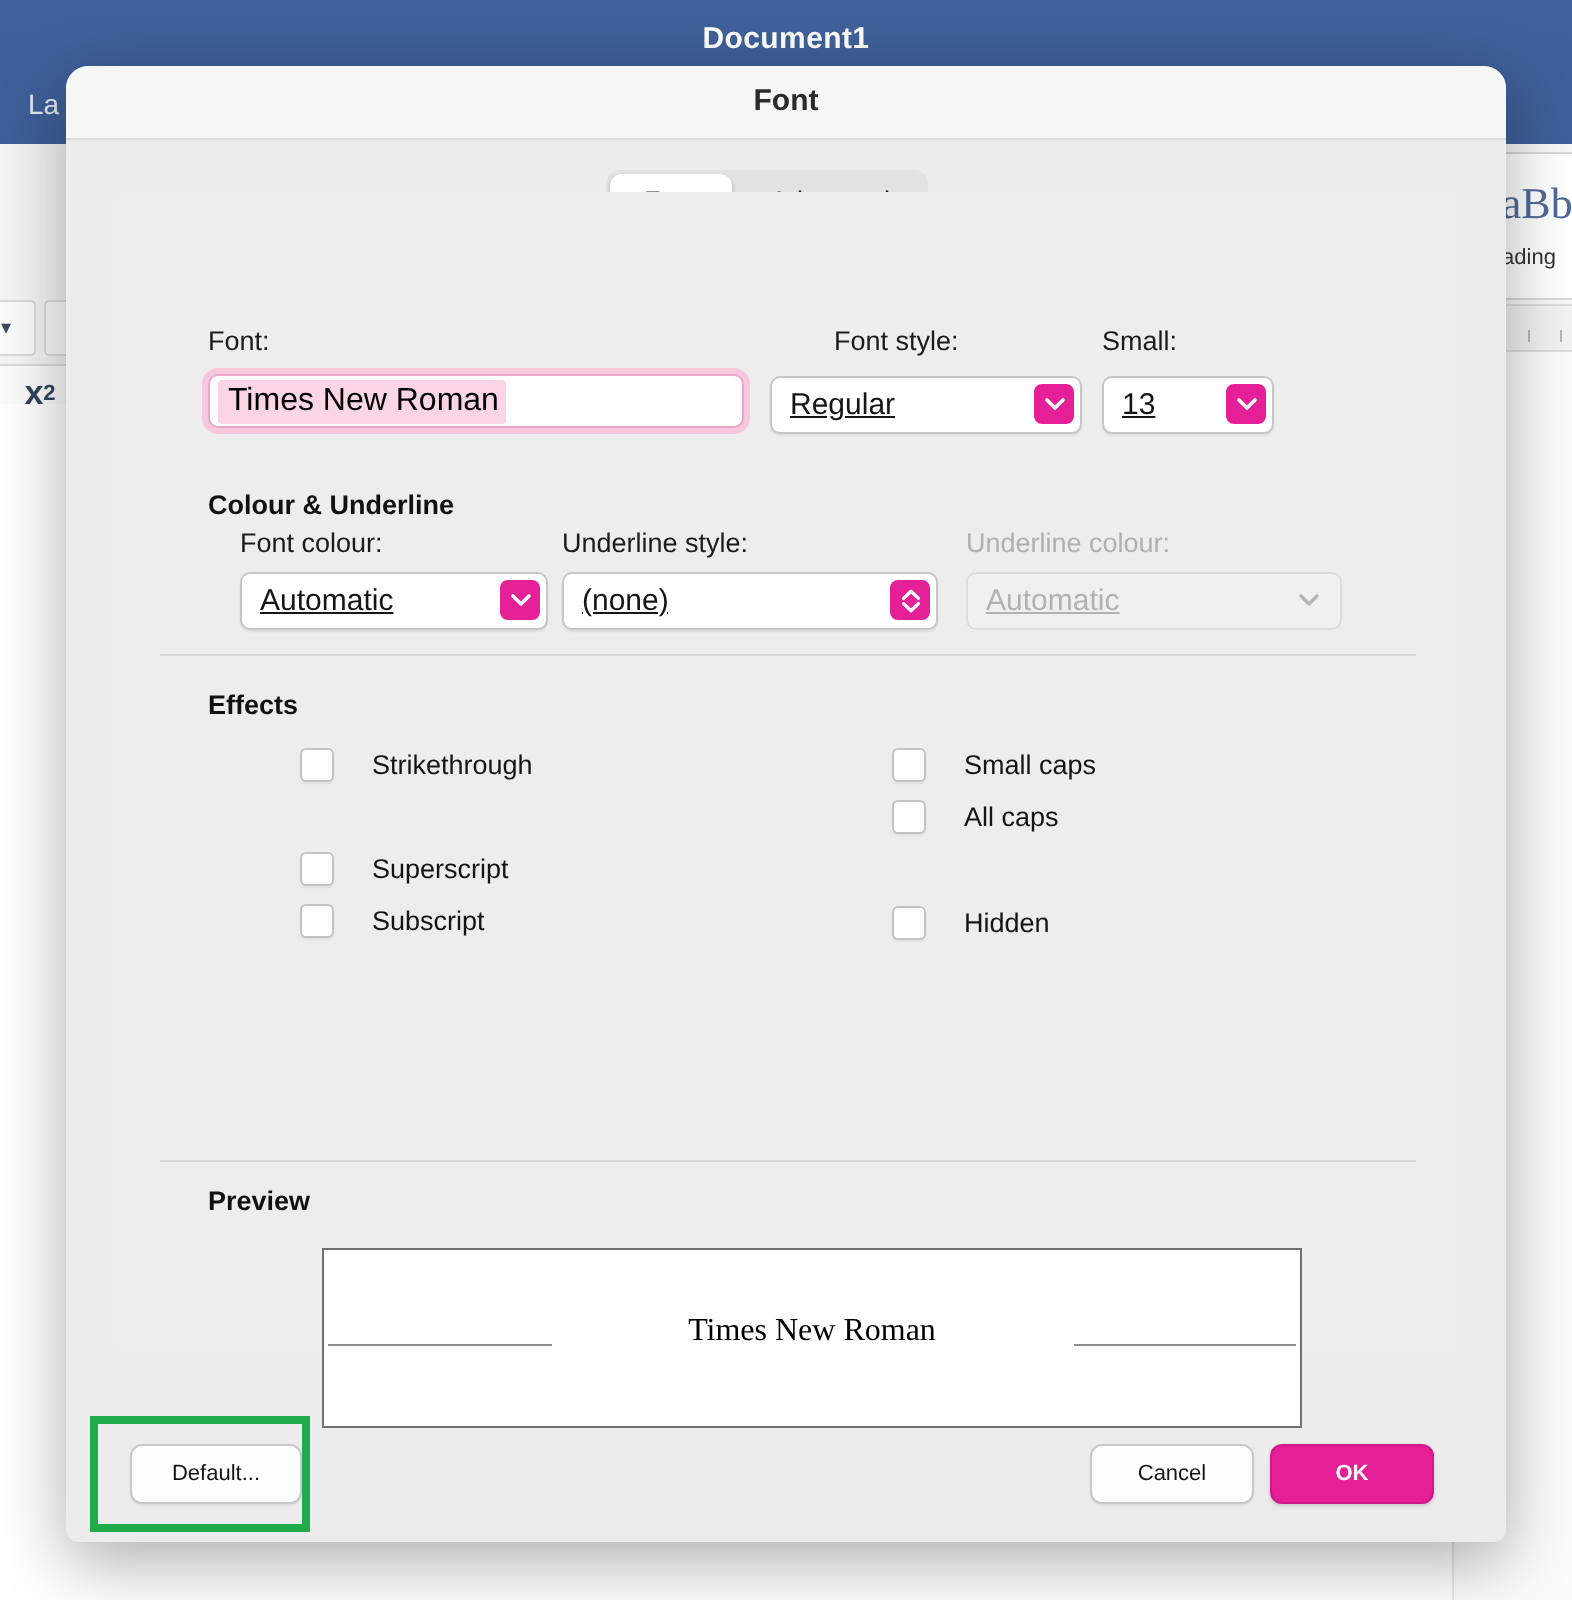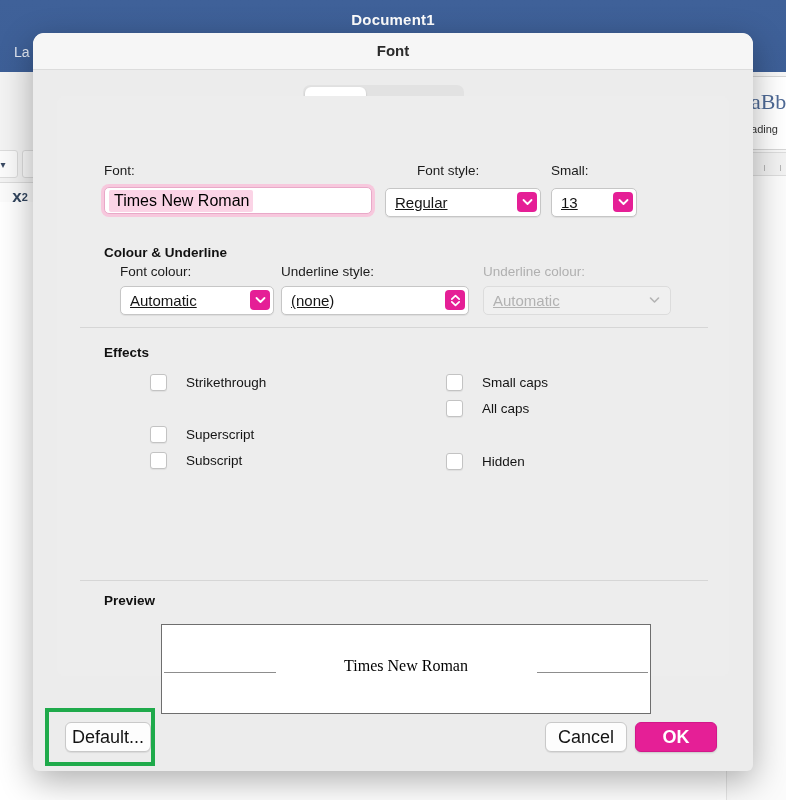--- a/index.html
+++ b/index.html
@@ -337,21 +337,21 @@
     background: #8d8d8d;
   }
   #preview-rule-left  { left: 2px;   width: 112px; }
   #preview-rule-right { left: 375px; width: 111px; }
 
   
   .btn {
     position: absolute;
     height: 28px;
     border-radius: 6px;
-    font-size: 18px;
+    font-size: 11px;
     display: flex;
     align-items: center;
     justify-content: center;
     cursor: default;
     white-space: nowrap;
     text-align: center;
   }
   .btn-plain {
     background: #fdfdfd;
     border: 1px solid #c9c9c9;

